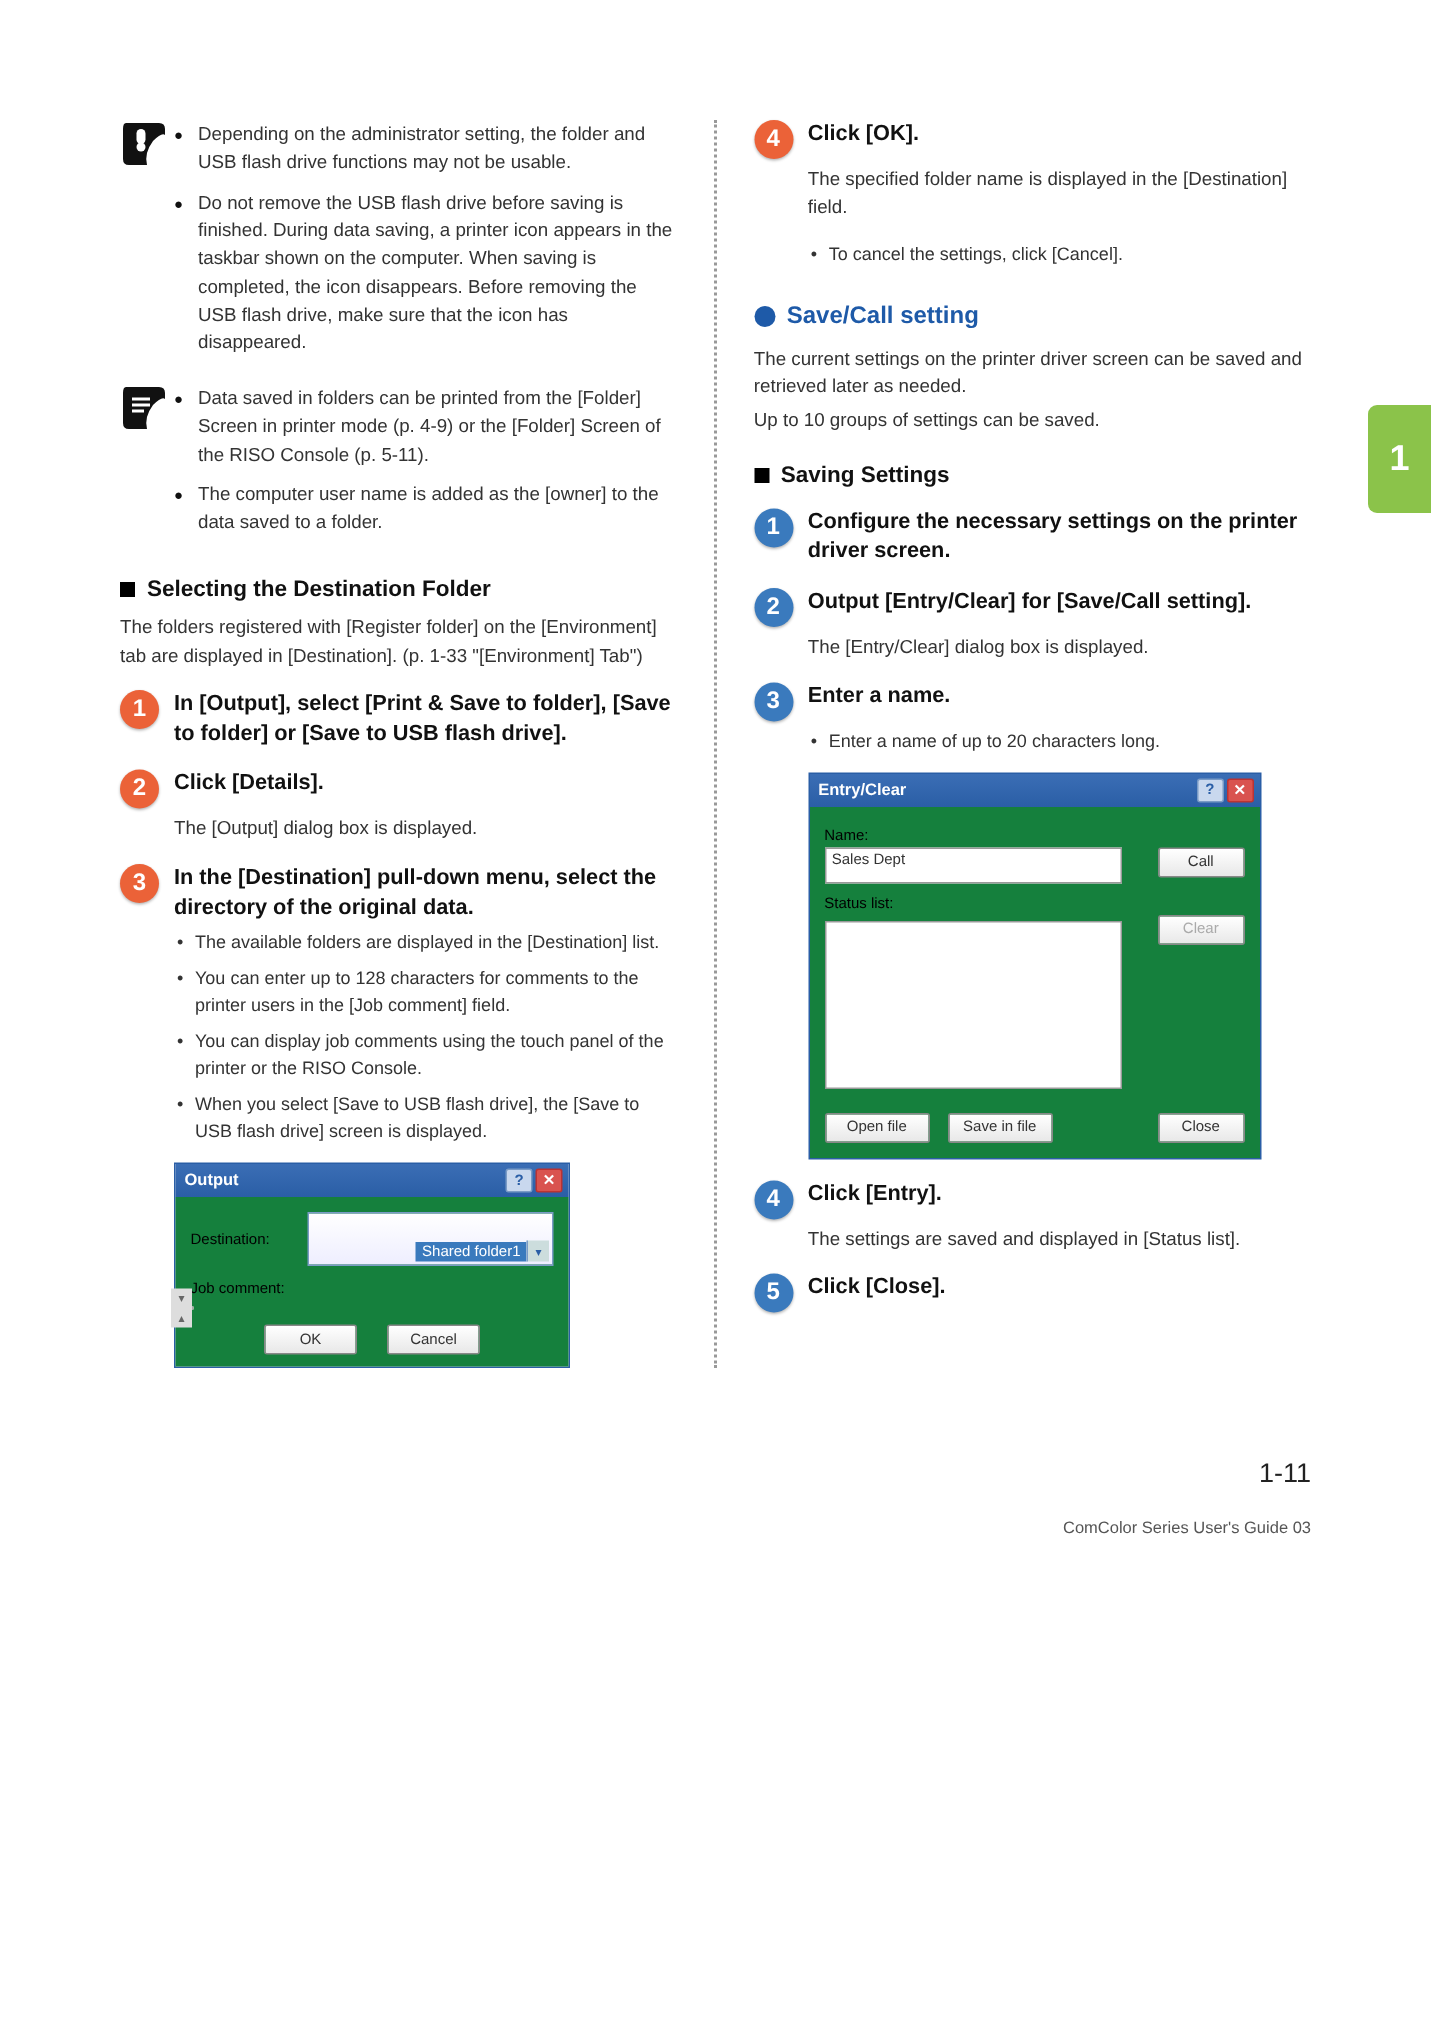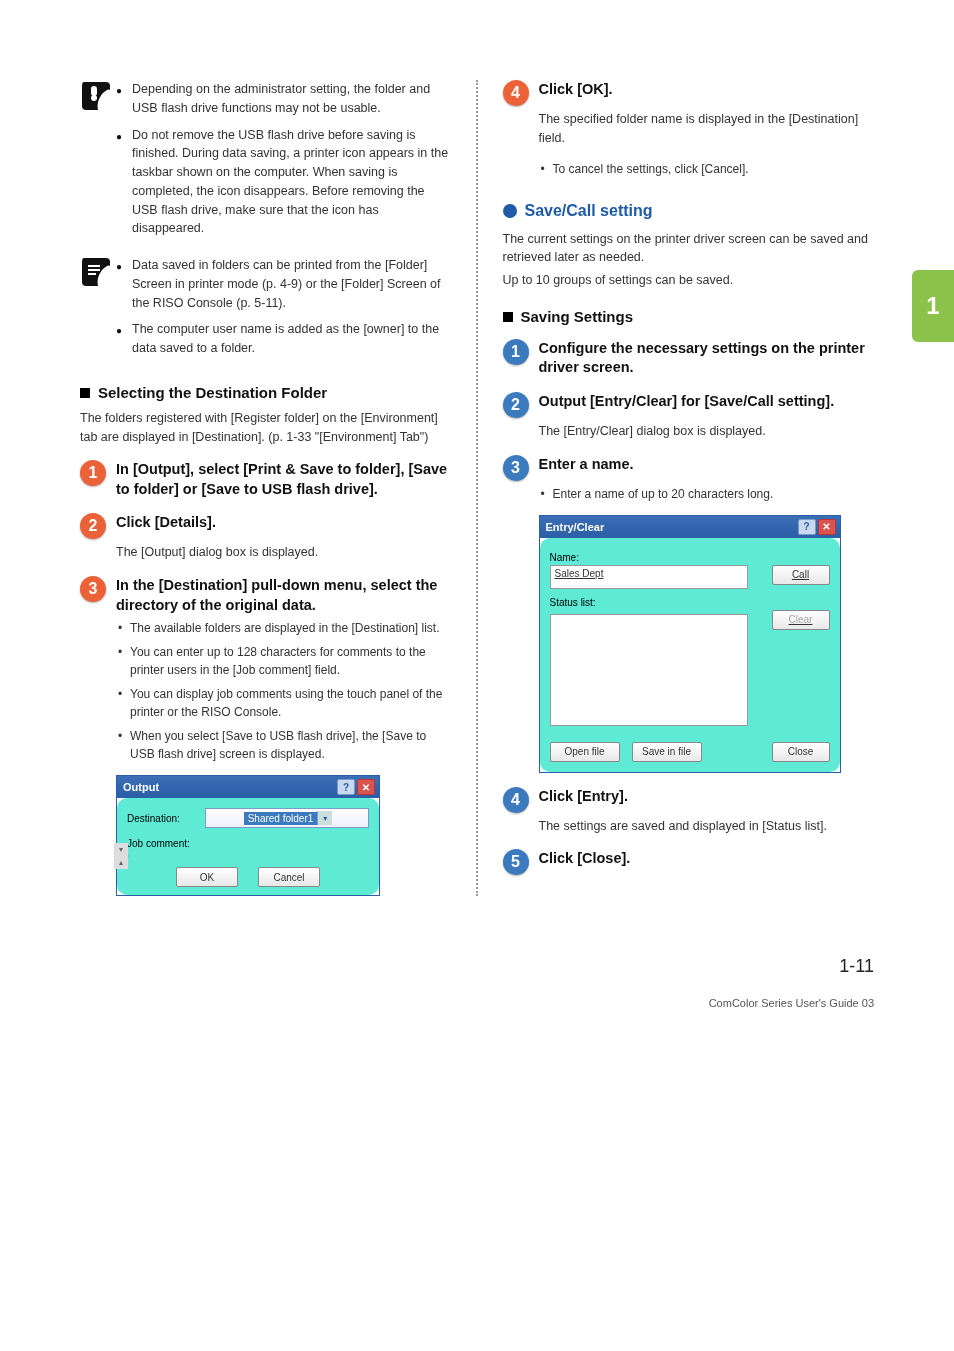--- a/index.html
+++ b/index.html
@@ -129,45 +129,45 @@
     font-size: 11px;
     font-weight: bold;
   }
   .dialog .tbtns { display:flex; gap:2px; }
   .dialog .tbtn {
     width:16px; height:14px; background:#d9534f; color:#fff;
     border:1px solid #b33; display:flex; align-items:center; justify-content:center;
     font-size:10px; border-radius:2px;
   }
   .dialog .tbtn.help { background:#c9d8ee; color:#2a5ea6; border-color:#7a9bc6; }
-  .dialog .body { padding: 10px 10px 8px 10px; background:#5eead4;border-radius:10px; }
+  .dialog .body { padding: 10px 10px 8px 10px; background:#15803d; }
   .frow { display:flex; align-items:center; gap:6px; margin-bottom:10px; }
   .flabel { width:72px; color:#000; font-size:10px; }
   .fselect {
     flex:1; height:18px; border:1px solid #7a9bc6; background:linear-gradient(#fff,#eef);
-    display:flex; align-items:center; justify-content:center; padding:0 2px 0 4px;
+    display:flex; align-items:center; justify-content:flex-end; padding:16px 2px 0 4px;
   }
   .fselect .sel { background:#3a7abd; color:#fff; padding:1px 4px; font-size:10px; }
   .fselect .arrow { width:14px; height:14px; background:#cdd; border-left:1px solid #7a9bc6; display:flex; align-items:center; justify-content:center; font-size:8px; color:#2a5ea6;}
   .ftext {
     flex:1; height:50px; border:1px solid #aaa; background:#fff; position:relative;
   }
   .ftext .sbar { position:absolute; right:0; top:0; bottom:0; width:14px; background:#e8e8e8; border-left:1px solid #ccc; }
   .ftext .sbar .arrow{ height:13px; background:#ddd; display:flex; align-items:center; justify-content:center; font-size:8px; color:#666;}
   .ftext .sbar .arrow.bot{ position:absolute; bottom:0; left:0; right:0;}
   .btnrow { display:flex; justify-content:center; gap:20px; margin-top:10px; }
   .btn {
     min-width:60px; height:18px; border:1px solid #888; background:linear-gradient(#fff,#e8e8e8);
     font-size:10px; display:flex; align-items:center; justify-content:center; border-radius:2px;
   }
   
   .dialog2 { width:300px; margin-left:36px; }
   .dialog2 .body { padding:10px; }
   .d2-label { font-size:10px; color:#000; margin:4px 0 2px 0;}
-  .d2-row { display:flex; gap:24px; align-items:flex-start;text-decoration:underline; }
+  .d2-row { display:flex; gap:24px; align-items:flex-start; }
   .d2-input { flex:1; height:18px; border:1px solid #999; background:#fff; padding:2px 4px; font-size:10px;}
   .d2-list { flex:1; height:110px; border:1px solid #999; background:#fff; margin-top:4px;}
   .d2-btncol { display:flex; flex-direction:column; gap:24px; }
   .btn.disabled { color:#aaa; }
   .footer { display:flex; justify-content:space-between; align-items:flex-end; margin-top:60px; }
   .page-num { font-size:18px; color:#222; }
   .footer-line { font-size:11px; color:#555; text-align:right; }
 </style>
 </head>
 <body>

